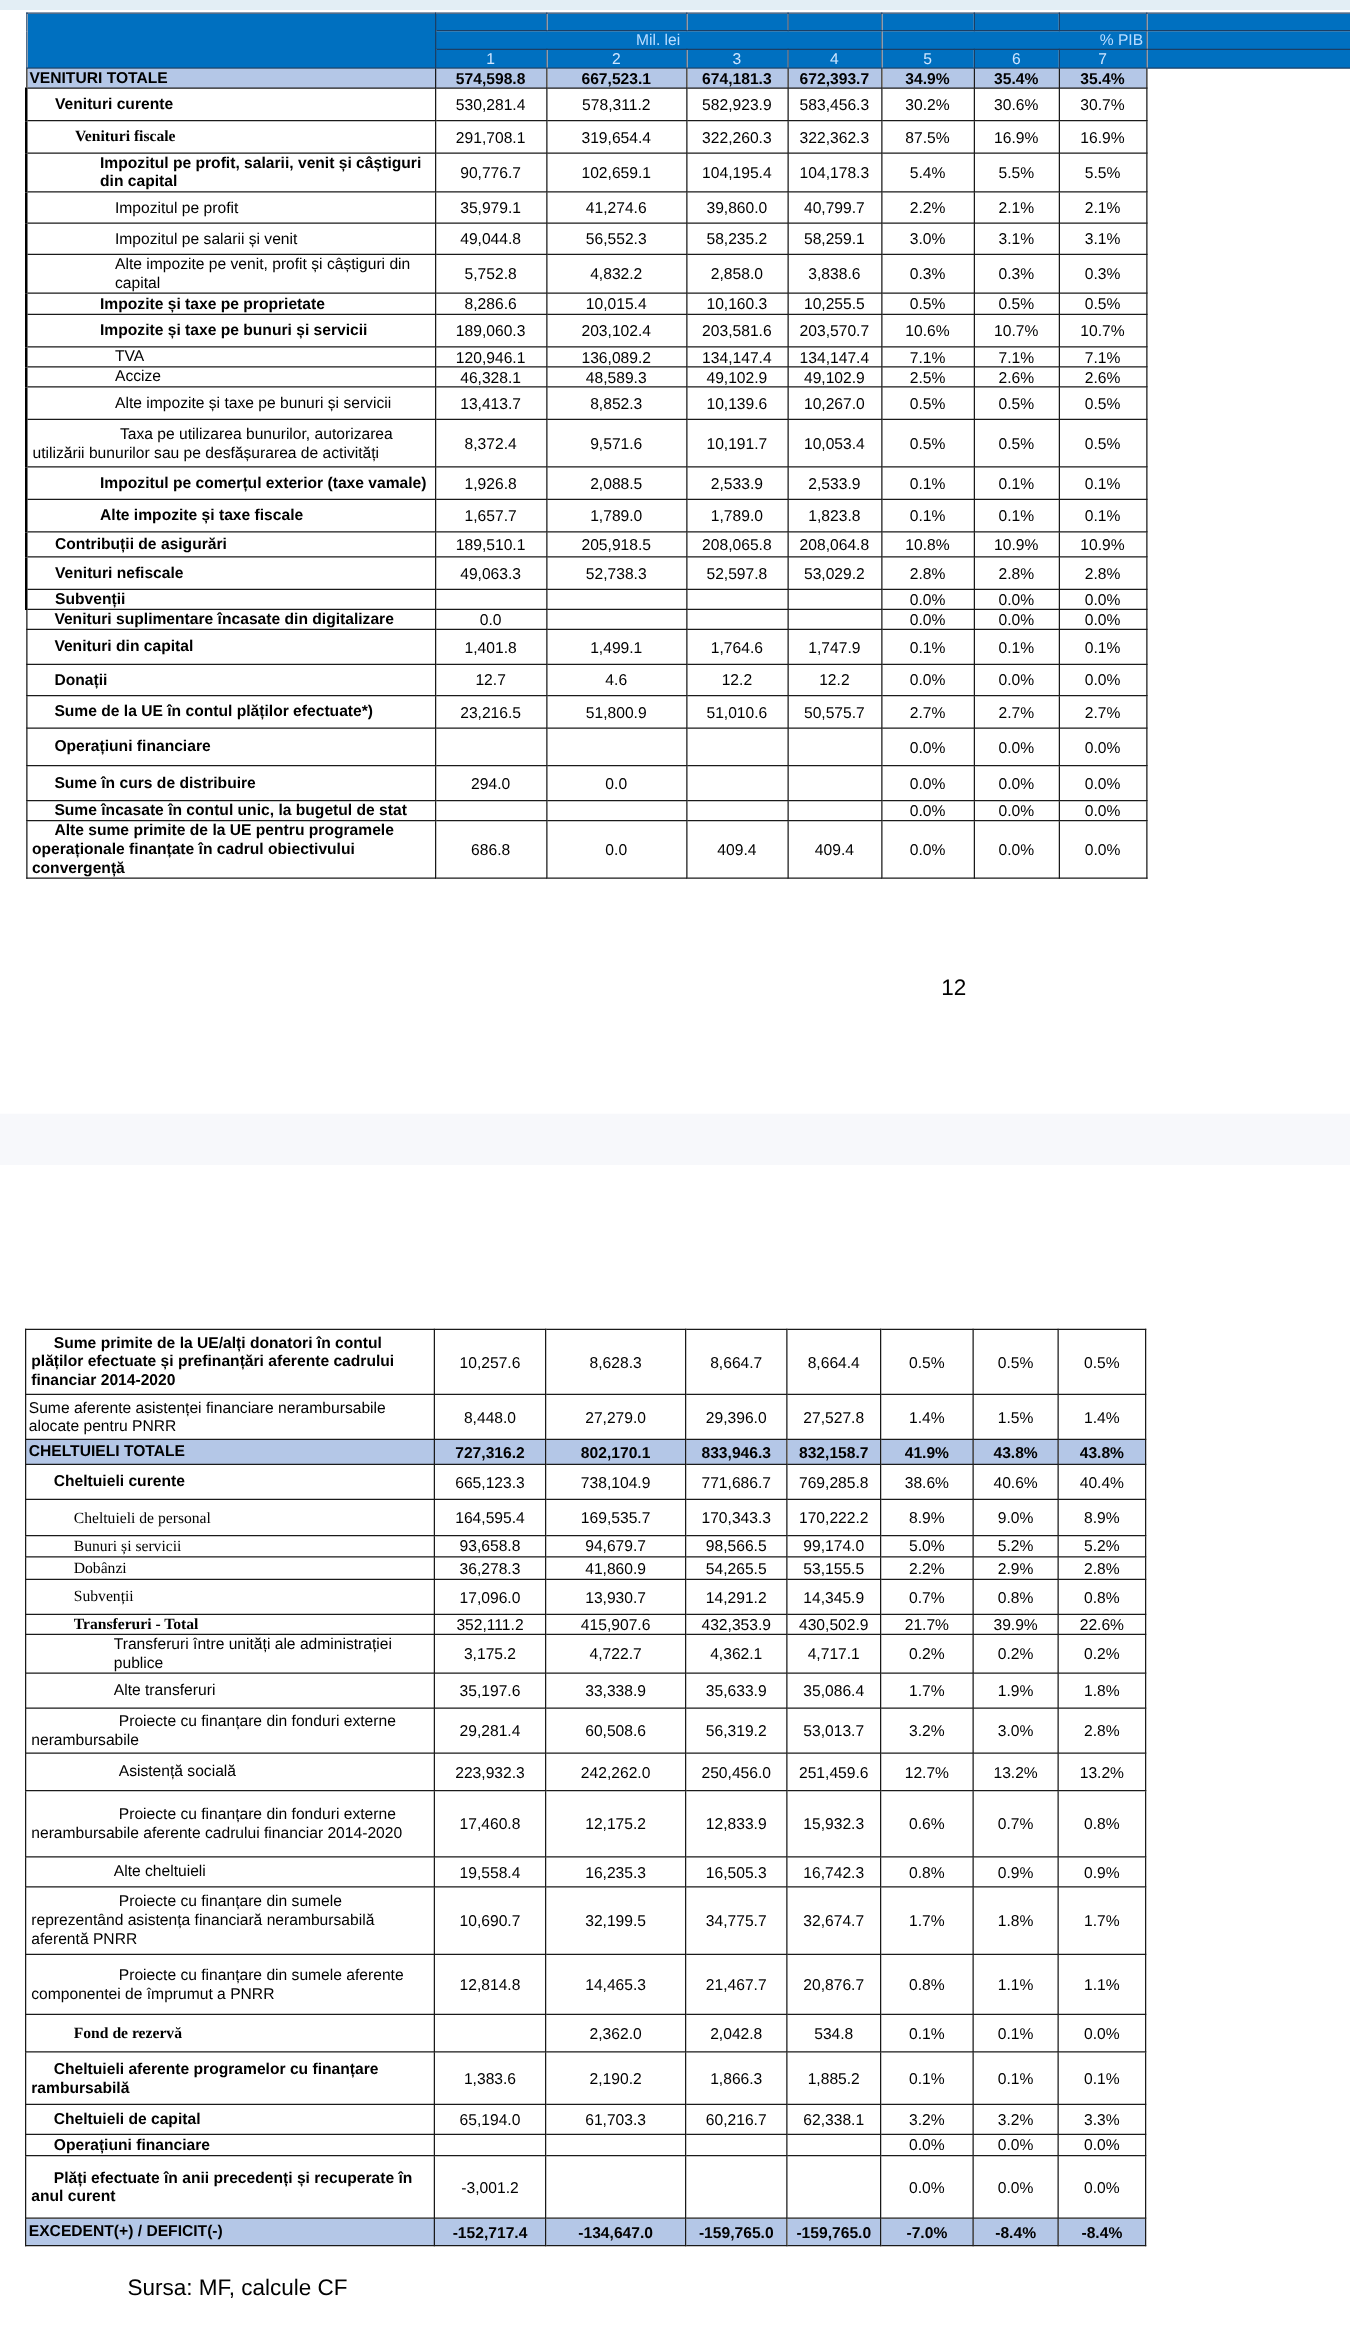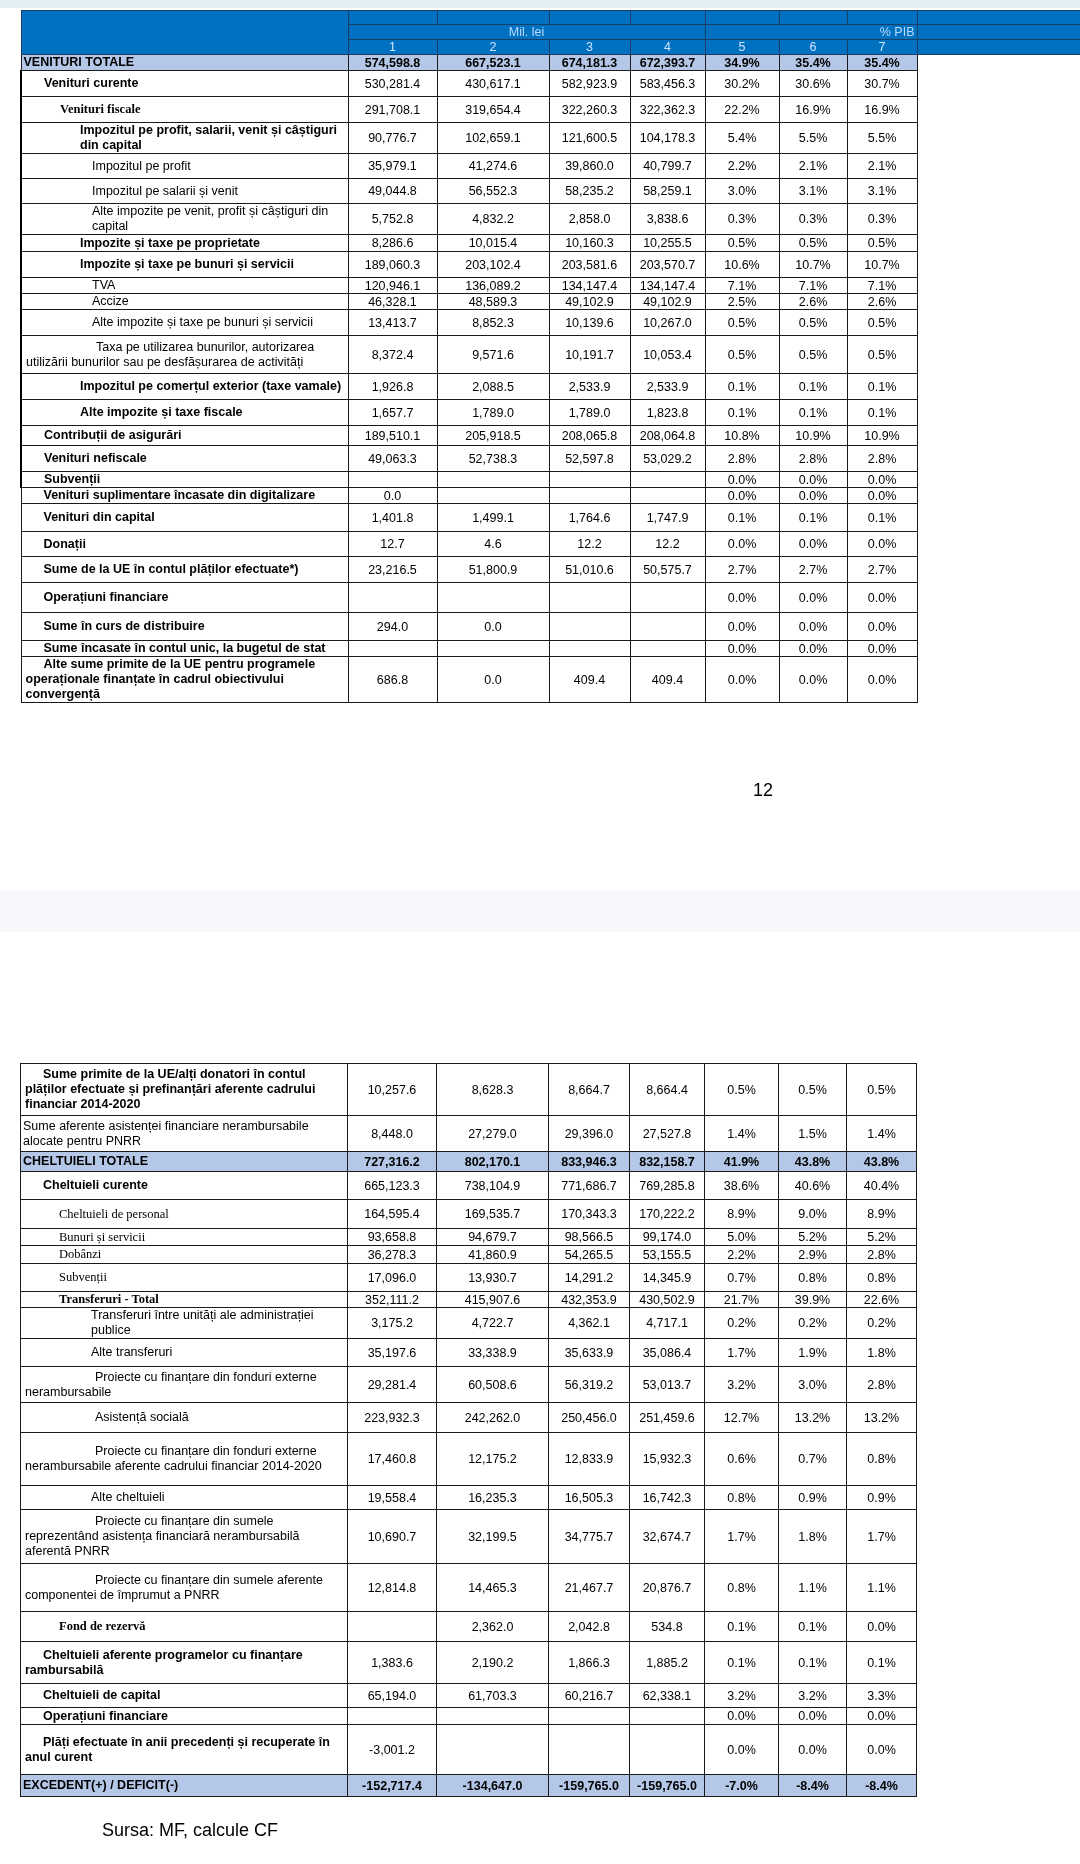--- a/index.html
+++ b/index.html
@@ -83,44 +83,44 @@
         <td>674,181.3</td>
         <td>672,393.7</td>
         <td>34.9%</td>
         <td>35.4%</td>
         <td>35.4%</td>
         <td style="border: none; background: rgb(255, 255, 255);"></td>
       </tr>
       <tr style="height: 26px;">
         <td class="lbl b i1 thick">Venituri curente</td>
         <td>530,281.4</td>
-        <td>430,617.1</td>
+        <td>578,311.2</td>
         <td>582,923.9</td>
         <td>583,456.3</td>
         <td>30.2%</td>
         <td>30.6%</td>
         <td>30.7%</td>
         <td style="border: none; background: rgb(255, 255, 255);"></td>
       </tr>
       <tr style="height: 26px;">
         <td class="lbl b i2 thick">Venituri fiscale</td>
         <td>291,708.1</td>
         <td>319,654.4</td>
         <td>322,260.3</td>
         <td>322,362.3</td>
-        <td>22.2%</td>
+        <td>87.5%</td>
         <td>16.9%</td>
         <td>16.9%</td>
         <td style="border: none; background: rgb(255, 255, 255);"></td>
       </tr>
       <tr style="height: 26px;">
         <td class="lbl b i3 thick">Impozitul pe profit, salarii, venit și câștiguri din capital</td>
         <td>90,776.7</td>
         <td>102,659.1</td>
-        <td>121,600.5</td>
+        <td>104,195.4</td>
         <td>104,178.3</td>
         <td>5.4%</td>
         <td>5.5%</td>
         <td>5.5%</td>
         <td style="border: none; background: rgb(255, 255, 255);"></td>
       </tr>
       <tr style="height: 25px;">
         <td class="lbl i4 thick">Impozitul pe profit</td>
         <td>35,979.1</td>
         <td>41,274.6</td>

